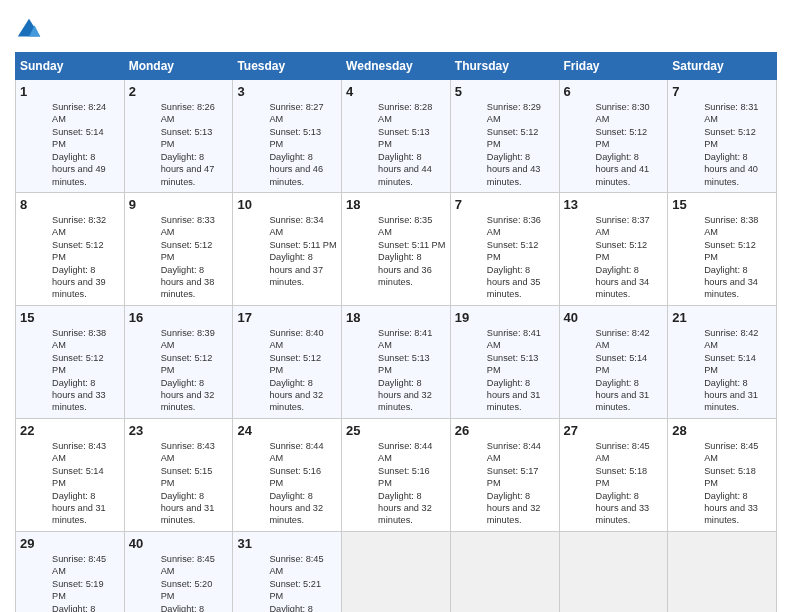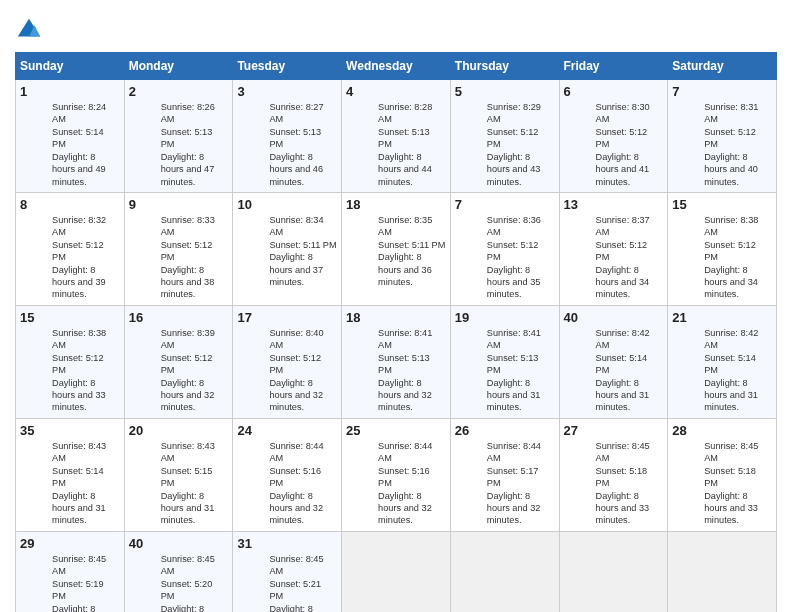--- a/index.html
+++ b/index.html
@@ -214,25 +214,25 @@
             <span class="day-number">40</span>
             <div class="day-info">Sunrise: 8:42 AM<br>Sunset: 5:14 PM<br>Daylight: 8 hours and 31 minutes.</div>
           </td>
           <td>
             <span class="day-number">21</span>
             <div class="day-info">Sunrise: 8:42 AM<br>Sunset: 5:14 PM<br>Daylight: 8 hours and 31 minutes.</div>
           </td>
         </tr>
         <tr>
           <td>
-            <span class="day-number">35</span>
+            <span class="day-number">22</span>
             <div class="day-info">Sunrise: 8:43 AM<br>Sunset: 5:14 PM<br>Daylight: 8 hours and 31 minutes.</div>
           </td>
           <td>
-            <span class="day-number">20</span>
+            <span class="day-number">23</span>
             <div class="day-info">Sunrise: 8:43 AM<br>Sunset: 5:15 PM<br>Daylight: 8 hours and 31 minutes.</div>
           </td>
           <td>
             <span class="day-number">24</span>
             <div class="day-info">Sunrise: 8:44 AM<br>Sunset: 5:16 PM<br>Daylight: 8 hours and 32 minutes.</div>
           </td>
           <td>
             <span class="day-number">25</span>
             <div class="day-info">Sunrise: 8:44 AM<br>Sunset: 5:16 PM<br>Daylight: 8 hours and 32 minutes.</div>
           </td>

